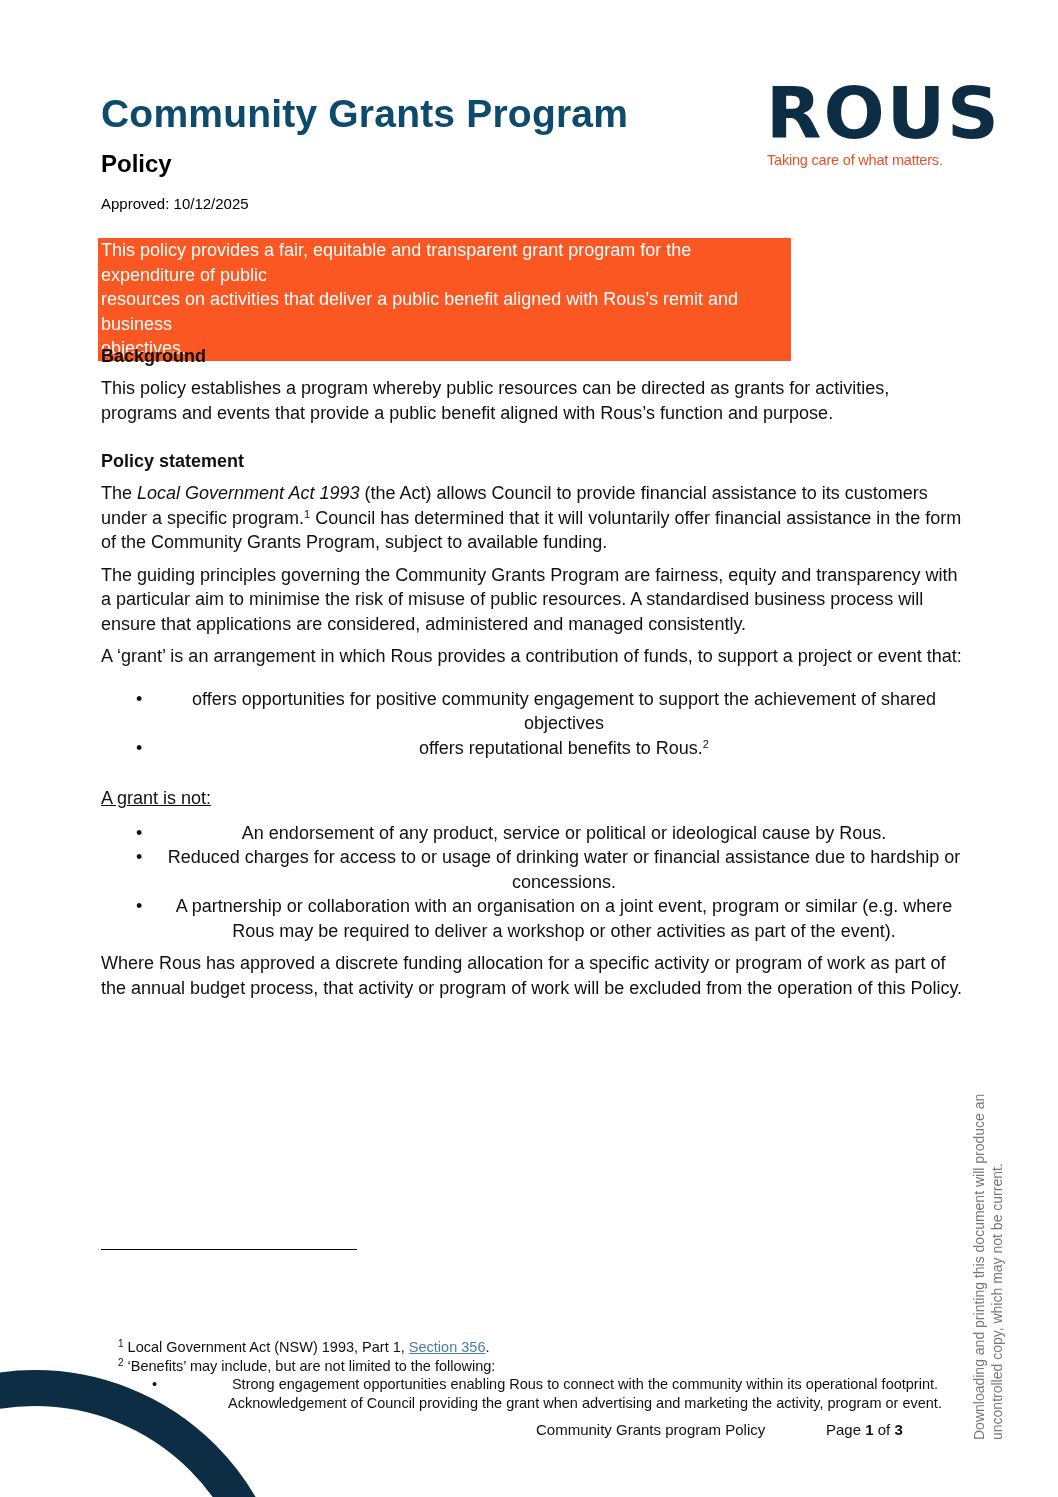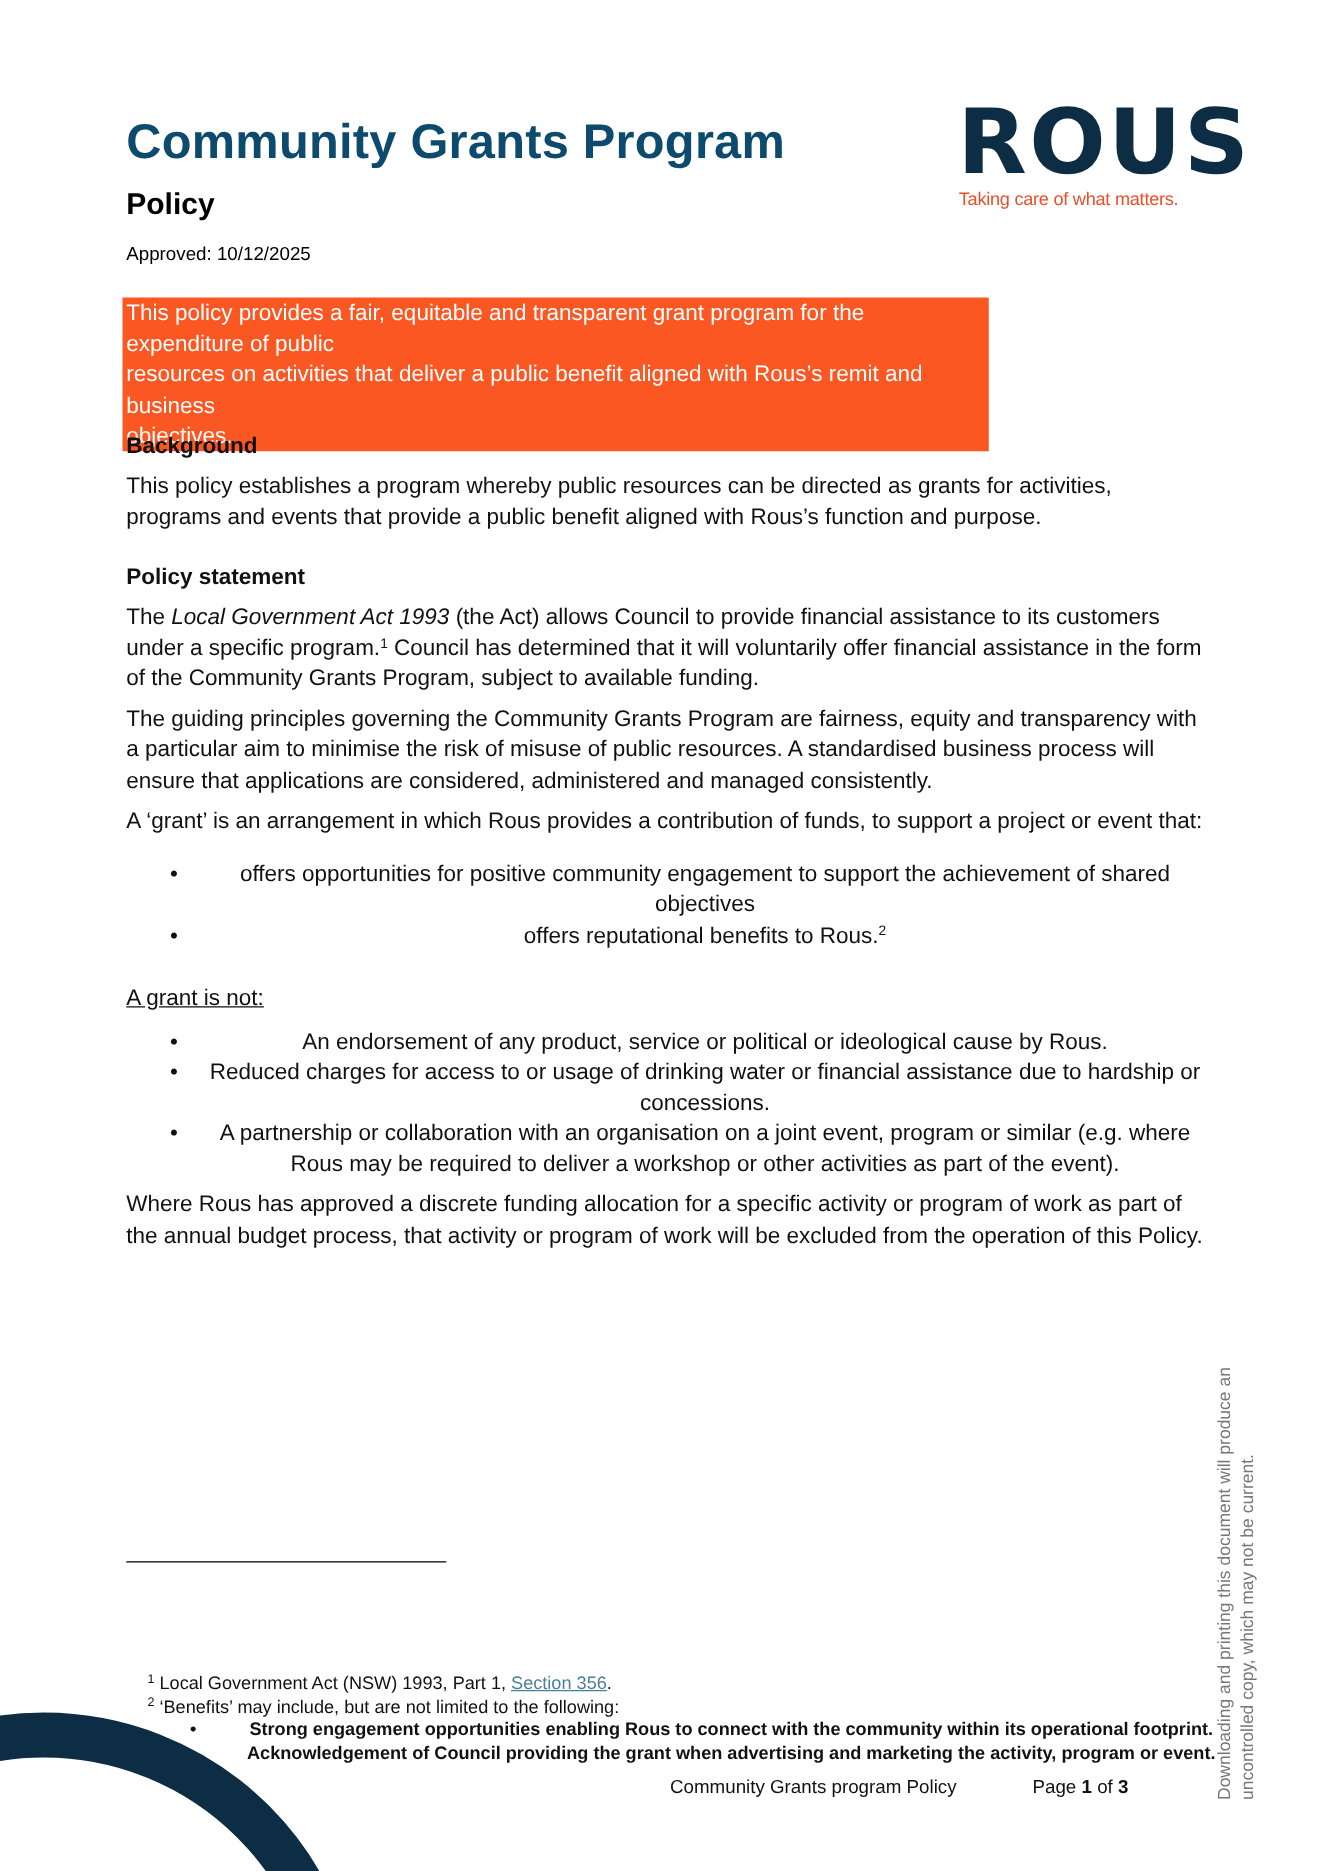--- a/index.html
+++ b/index.html
@@ -18,21 +18,21 @@
   h2 { font-size: 18px; font-weight: bold; margin: 0 0 8px 0; line-height: 24px; }
   p { margin: 0 0 8px 0; }
   .section-gap { height: 16px; }
   ul { margin: 0 0 8px 0; padding-left: 64px; list-style: none; }
   ul li { position: relative; text-align: center; }
   ul li::before { content: "•"; position: absolute; left: -29px; top: 0; }
   sup { font-size: 11px; line-height: 0; vertical-align: 6px; }
   .underline { text-decoration: underline; }
   .fn-rule { left: 101px; top: 1249px; width: 256px; height: 0; border-top: 1.5px solid #000; }
   .footnotes { left: 101px; top: 1338px; width: 870px; font-size: 14.5px; line-height: 18.5px; margin-left: 17px; }
-  .footnotes ul { padding-left: 64px; margin: 0; font-weight: bold; }
+  .footnotes ul { padding-left: 64px; margin: 0; }
   .footnotes ul li::before { left: -30px; }
   .footnotes sup { font-size: 10px; vertical-align: 5px; }
   a.link { color: #4a7f9a; text-decoration: underline; }
   .footer-title { left: 536px; top: 1421px; font-size: 15px; }
   .footer-page { left: 826px; top: 1421px; font-size: 15px; text-align: right; }
   .side-note { left: 970px; top: 1440px; width: 360px; transform-origin: 0 0; transform: rotate(-90deg);
                font-size: 14px; line-height: 18px; color: #777777; }
   .arc { left: -220px; top: 1370px; width: 510px; height: 510px; border-radius: 50%; border: 36px solid #0d2d45; box-sizing: border-box; }
 </style>
 </head>

